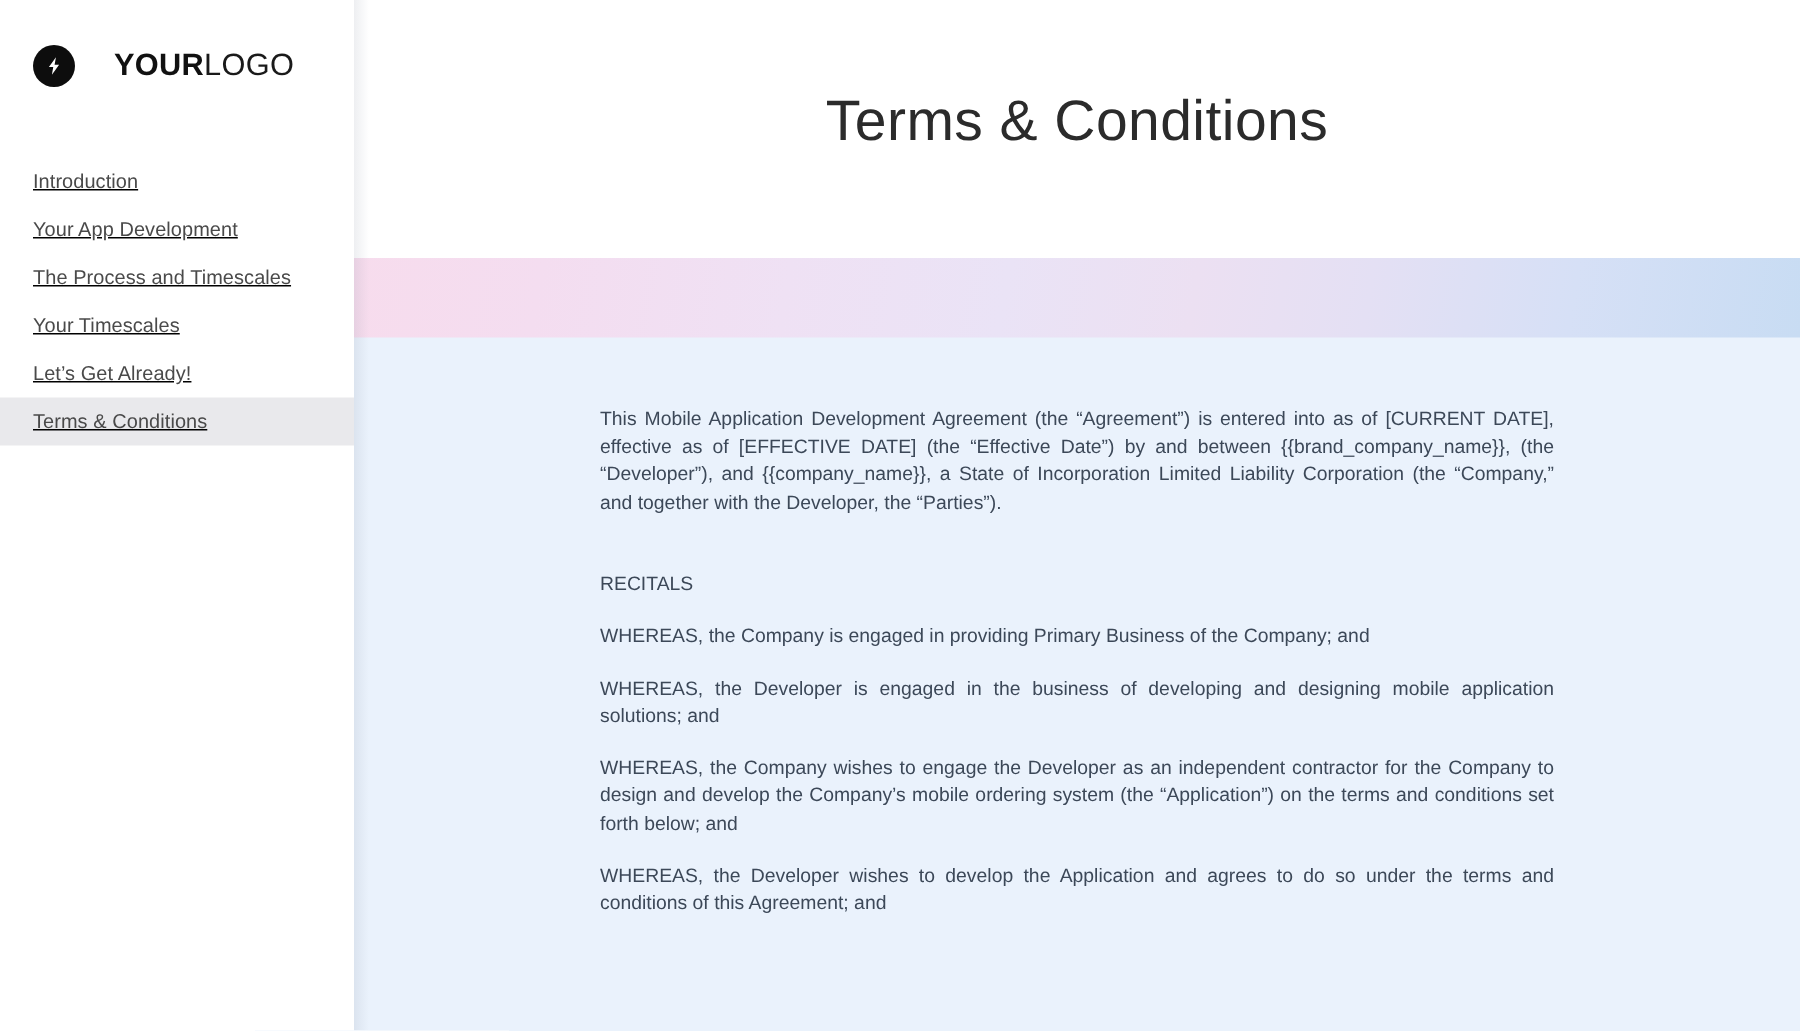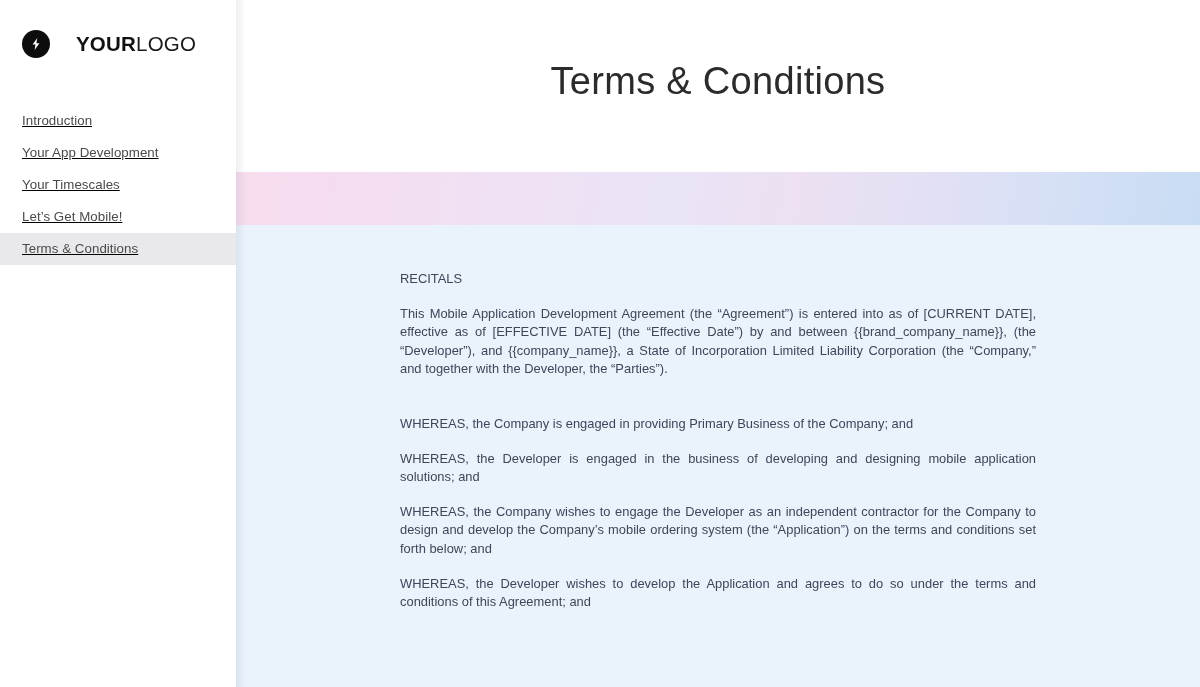--- a/index.html
+++ b/index.html
@@ -177,38 +177,39 @@
         </svg>
       </span>
       <span class="logo-text">
         <span class="lt-bold">YOUR</span><span class="lt-light">LOGO</span>
       </span>
     </div>
 
     <nav class="nav">
       <div class="nav-item">Introduction</div>
       <div class="nav-item">Your App Development</div>
+      <div class="nav-item">The Process and Timescales</div>
       <div class="nav-item">Your Timescales</div>
-      <div class="nav-item">Let’s Get Mobile!</div>
+      <div class="nav-item">Let’s Get Already!</div>
       <div class="nav-item active">Terms &amp; Conditions</div>
     </nav>
 
   </aside>
 
   <main class="content">
 
     <div class="doc-header">
       <h1 class="doc-title">Terms &amp; Conditions</h1>
     </div>
 
     <div class="banner"></div>
 
     <div class="doc-body">
+      <p class="para lead">This Mobile Application Development Agreement (the “Agreement”) is entered into as of [CURRENT DATE], effective as of [EFFECTIVE DATE] (the “Effective Date”) by and between {{brand_company_name}}, (the “Developer”), and {{company_name}}, a State of Incorporation Limited Liability Corporation (the “Company,” and together with the Developer, the “Parties”).</p>
       <p class="para heading">RECITALS</p>
-      <p class="para lead">This Mobile Application Development Agreement (the “Agreement”) is entered into as of [CURRENT DATE], effective as of [EFFECTIVE DATE] (the “Effective Date”) by and between {{brand_company_name}}, (the “Developer”), and {{company_name}}, a State of Incorporation Limited Liability Corporation (the “Company,” and together with the Developer, the “Parties”).</p>
       <p class="para tight">WHEREAS, the Company is engaged in providing Primary Business of the Company; and</p>
       <p class="para tight">WHEREAS, the Developer is engaged in the business of developing and designing mobile application solutions; and</p>
       <p class="para tight">WHEREAS, the Company wishes to engage the Developer as an independent contractor for the Company to design and develop the Company’s mobile ordering system (the “Application”) on the terms and conditions set forth below; and</p>
       <p class="para tight">WHEREAS, the Developer wishes to develop the Application and agrees to do so under the terms and conditions of this Agreement; and</p>
     </div>
 
   </main>
 
 </div>
 

